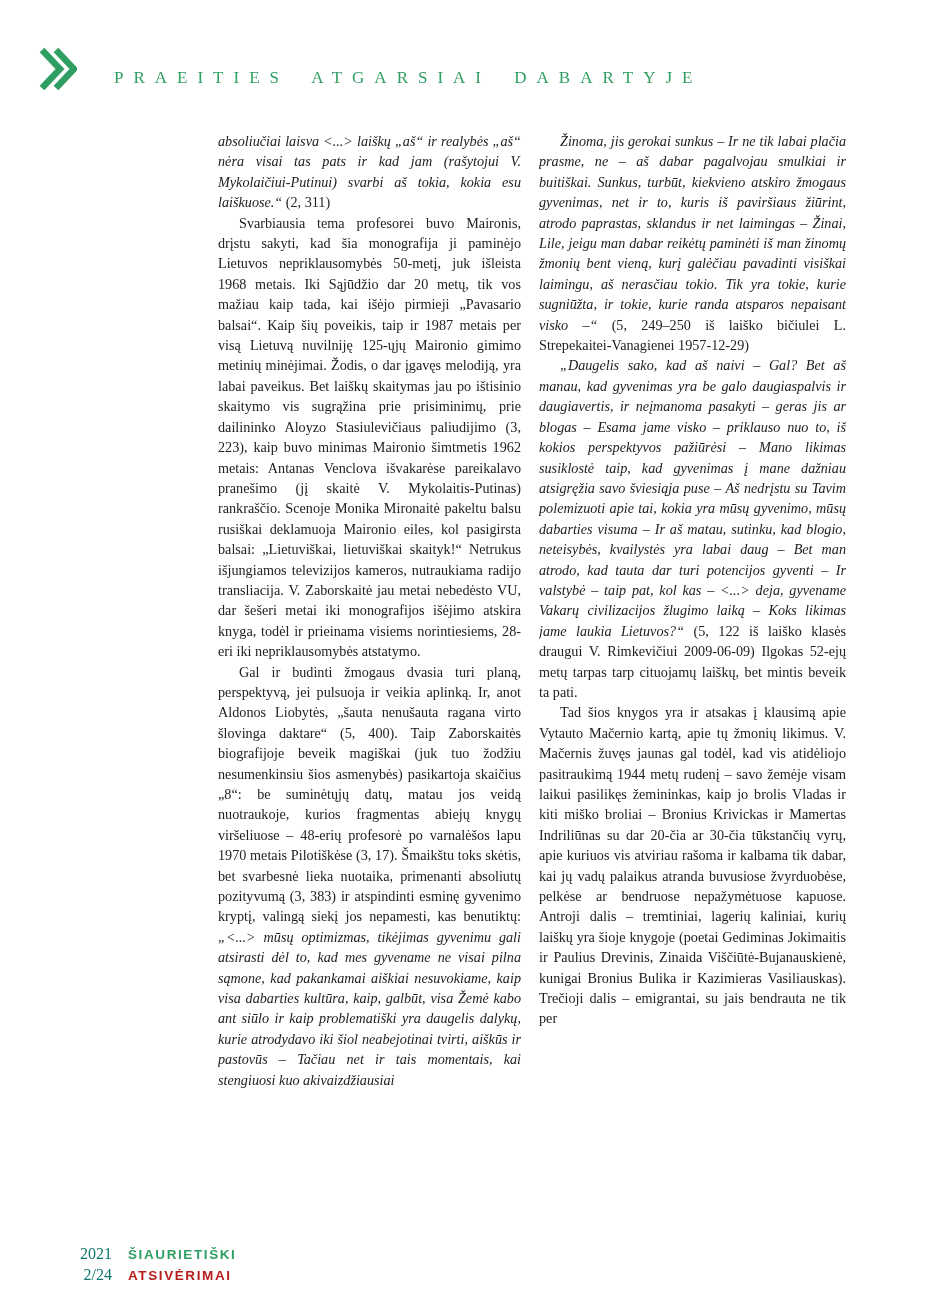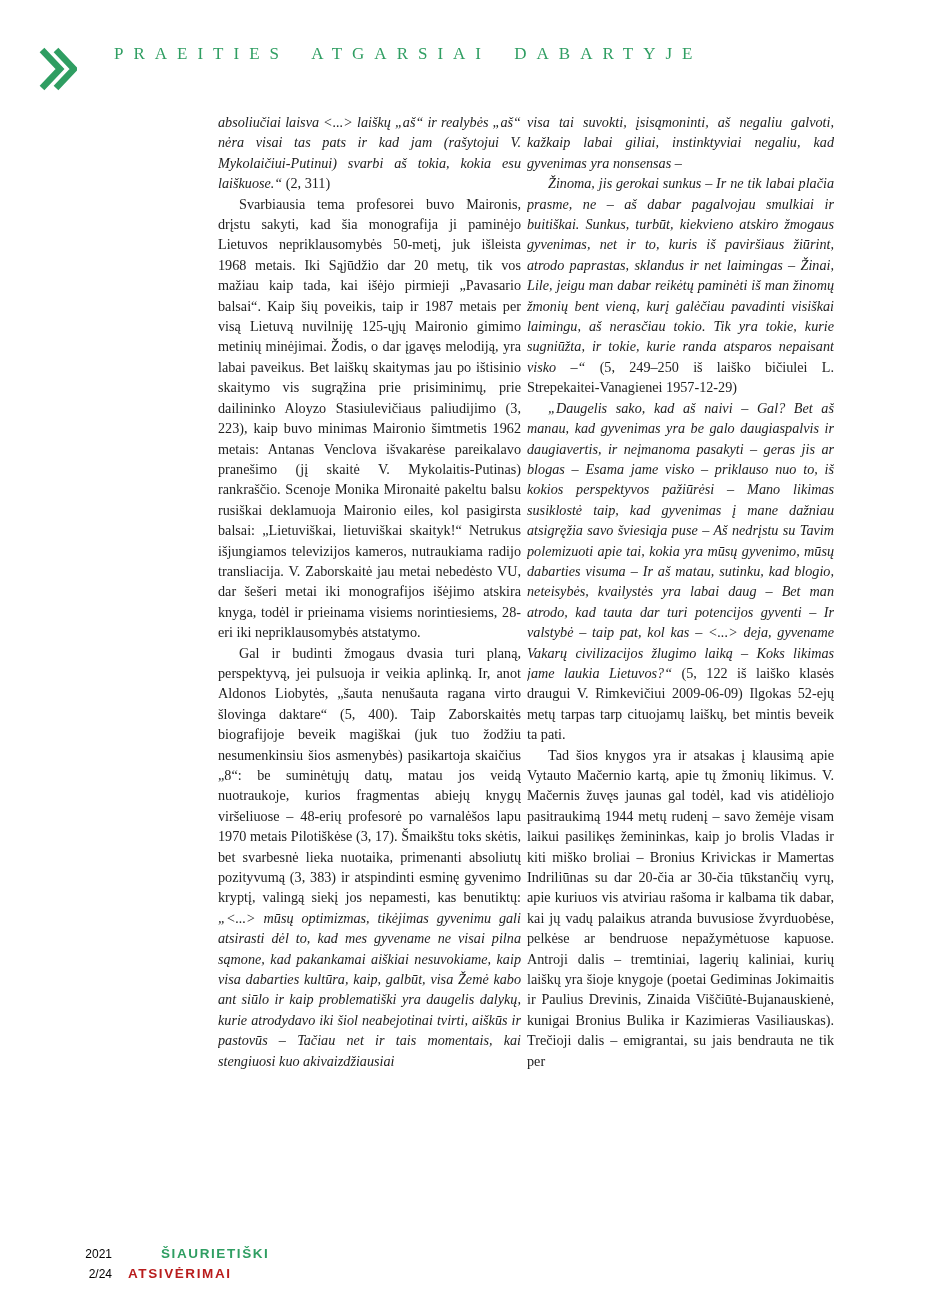--- a/index.html
+++ b/index.html
@@ -11,33 +11,33 @@
     font-family: "Liberation Serif", serif;
   }
   .page { position: absolute; inset: 0; }
 
   
   .header-icon {
     position: absolute; left: 39px; top: 44px;
     width: 38px; height: 50px;
   }
   .header-title {
-    position: absolute; left: 114px; top: 44px;
+    position: absolute; left: 114px; top: 68px;
     font-family: "Liberation Serif", serif;
     font-size: 17px;
     letter-spacing: 10px;
     word-spacing: 9px;
     color: #2f9e62;
     white-space: nowrap;
   }
 
   
   .article {
-    position: absolute; left: 218px; top: 112px;
-    display: flex; gap: 6px;
+    position: absolute; left: 218px; top: 131px;
+    display: flex; gap: 18px;
   }
   .col { height: 1062px; overflow: hidden; }
   .col-left  { width: 303px; }
   .col-right { width: 307px; }
   .para {
     margin: 0;
     font-size: 14.2px;
     line-height: 20.4px;
     text-align: justify;
     color: #212121;
@@ -48,34 +48,34 @@
   
   .footer {
     position: absolute; left: 66px; top: 1244px;
     display: grid;
     grid-template-columns: 46px auto;
     column-gap: 16px;
     row-gap: 0px;
     align-items: baseline;
   }
   .footer .num {
-    font-family: Liberation Sans, sans-serif;
-    font-size: 12px;
-    color: #000000;
+    font-family: Liberation Serif, serif;
+    font-size: 16px;
+    color: #0f766e;
     text-align: right;
     line-height: 20px;
   }
   .footer .mag {
     font-family: "Liberation Sans", sans-serif;
     font-size: 13.5px;
     font-weight: 600;
     letter-spacing: 1.6px;
     line-height: 20px;
   }
-  .footer .mag.green { color: #2f9e62; margin-left: 33px; }
+  .footer .mag.green { color: #2f9e62; }
   .footer .mag.gray  { color: #b91c1c; }
 </style>
 </head>
 <body>
 
 <div class="page">
 
   <span class="header-icon">
     <svg width="38" height="50" viewBox="0 0 38 50" aria-hidden="true">
       <path d="M3 6 L21 25 L3 44" fill="none" stroke="#2f9e62" stroke-width="6.5"></path>
@@ -84,21 +84,20 @@
   </span>
   <div class="header-title">PRAEITIES ATGARSIAI DABARTYJE</div>
 
   <div class="article">
     <div class="col col-left">
         <p class="para"><span class="run italic">absoliučiai laisva &lt;...&gt; laiškų „aš“ ir realybės „aš“ nėra visai tas pats ir kad jam (rašytojui V. Mykolaičiui-Putinui) svarbi aš tokia, kokia esu laiškuose.“</span><span class="run"> (2, 311)</span></p>
         <p class="para indent"><span class="run">Svarbiausia tema profesorei buvo Maironis, drįstu sakyti, kad šia monografija ji paminėjo Lietuvos nepriklausomybės 50-metį, juk išleista 1968 metais. Iki Sąjūdžio dar 20 metų, tik vos mažiau kaip tada, kai išėjo pirmieji „Pavasario balsai“. Kaip šių poveikis, taip ir 1987 metais per visą Lietuvą nuvilniję 125-ųjų Maironio gimimo metinių minėjimai. Žodis, o dar įgavęs melodiją, yra labai paveikus. Bet laiškų skaitymas jau po ištisinio skaitymo vis sugrąžina prie prisiminimų, prie dailininko Aloyzo Stasiulevičiaus paliudijimo (3, 223), kaip buvo minimas Maironio šimtmetis 1962 metais: Antanas Venclova išvakarėse pareikalavo pranešimo (jį skaitė V. Mykolaitis-Putinas) rankraščio. Scenoje Monika Mironaitė pakeltu balsu rusiškai deklamuoja Maironio eiles, kol pasigirsta balsai: „Lietuviškai, lietuviškai skaityk!“ Netrukus išjungiamos televizijos kameros, nutraukiama radijo transliacija. V. Zaborskaitė jau metai nebedėsto VU, dar šešeri metai iki monografijos išėjimo atskira knyga, todėl ir prieinama visiems norintiesiems, 28-eri iki nepriklausomybės atstatymo.</span></p>
         <p class="para indent"><span class="run">Gal ir budinti žmogaus dvasia turi planą, perspektyvą, jei pulsuoja ir veikia aplinką. Ir, anot Aldonos Liobytės, „šauta nenušauta ragana virto šlovinga daktare“ (5, 400). Taip Zaborskaitės biografijoje beveik magiškai (juk tuo žodžiu nesumenkinsiu šios asmenybės) pasikartoja skaičius „8“: be suminėtųjų datų, matau jos veidą nuotraukoje, kurios fragmentas abiejų knygų viršeliuose – 48-erių profesorė po varnalėšos lapu 1970 metais Pilotiškėse (3, 17). Šmaikštu toks skėtis, bet svarbesnė lieka nuotaika, primenanti absoliutų pozityvumą (3, 383) ir atspindinti esminę gyvenimo kryptį, valingą siekį jos nepamesti, kas benutiktų: </span><span class="run italic">„&lt;...&gt; mūsų optimizmas, tikėjimas gyvenimu gali atsirasti dėl to, kad mes gyvename ne visai pilna sąmone, kad pakankamai aiškiai nesuvokiame, kaip visa dabarties kultūra, kaip, galbūt, visa Žemė kabo ant siūlo ir kaip problematiški yra daugelis dalykų, kurie atrodydavo iki šiol neabejotinai tvirti, aiškūs ir pastovūs – Tačiau net ir tais momentais, kai stengiuosi kuo akivaizdžiausiai</span></p>
       </div>
     <div class="col col-right">
-        <p class="para"><span class="run italic">visa tai suvokti, įsisąmoninti, aš negaliu galvoti, kažkaip labai giliai, instinktyviai negaliu, kad gyvenimas yra nonsensas –</span></p>
         <p class="para indent"><span class="run italic">Žinoma, jis gerokai sunkus – Ir ne tik labai plačia prasme, ne – aš dabar pagalvojau smulkiai ir buitiškai. Sunkus, turbūt, kiekvieno atskiro žmogaus gyvenimas, net ir to, kuris iš paviršiaus žiūrint, atrodo paprastas, sklandus ir net laimingas – Žinai, Lile, jeigu man dabar reikėtų paminėti iš man žinomų žmonių bent vieną, kurį galėčiau pavadinti visiškai laimingu, aš nerasčiau tokio. Tik yra tokie, kurie sugniūžta, ir tokie, kurie randa atsparos nepaisant visko –“</span><span class="run"> (5, 249–250 iš laiško bičiulei L. Strepekaitei-Vanagienei 1957-12-29)</span></p>
         <p class="para indent"><span class="run italic">„Daugelis sako, kad aš naivi – Gal? Bet aš manau, kad gyvenimas yra be galo daugiaspalvis ir daugiavertis, ir neįmanoma pasakyti – geras jis ar blogas – Esama jame visko – priklauso nuo to, iš kokios perspektyvos pažiūrėsi – Mano likimas susiklostė taip, kad gyvenimas į mane dažniau atsigręžia savo šviesiąja puse – Aš nedrįstu su Tavim polemizuoti apie tai, kokia yra mūsų gyvenimo, mūsų dabarties visuma – Ir aš matau, sutinku, kad blogio, neteisybės, kvailystės yra labai daug – Bet man atrodo, kad tauta dar turi potencijos gyventi – Ir valstybė – taip pat, kol kas – &lt;...&gt; deja, gyvename Vakarų civilizacijos žlugimo laiką – Koks likimas jame laukia Lietuvos?“</span><span class="run"> (5, 122 iš laiško klasės draugui V. Rimkevičiui 2009-06-09) Ilgokas 52-ejų metų tarpas tarp cituojamų laiškų, bet mintis beveik ta pati.</span></p>
         <p class="para indent"><span class="run">Tad šios knygos yra ir atsakas į klausimą apie Vytauto Mačernio kartą, apie tų žmonių likimus. V. Mačernis žuvęs jaunas gal todėl, kad vis atidėliojo pasitraukimą 1944 metų rudenį – savo žemėje visam laikui pasilikęs žemininkas, kaip jo brolis Vladas ir kiti miško broliai – Bronius Krivickas ir Mamertas Indriliūnas su dar 20-čia ar 30-čia tūkstančių vyrų, apie kuriuos vis atviriau rašoma ir kalbama tik dabar, kai jų vadų palaikus atranda buvusiose žvyrduobėse, pelkėse ar bendruose nepažymėtuose kapuose. Antroji dalis – tremtiniai, lagerių kaliniai, kurių laiškų yra šioje knygoje (poetai Gediminas Jokimaitis ir Paulius Drevinis, Zinaida Viščiūtė-Bujanauskienė, kunigai Bronius Bulika ir Kazimieras Vasiliauskas). Trečioji dalis – emigrantai, su jais bendrauta ne tik per</span></p>
       </div>
   </div>
 
   <div class="footer">
     <div class="num">2021</div>
     <div class="mag green">ŠIAURIETIŠKI</div>
     <div class="num">2/24</div>

